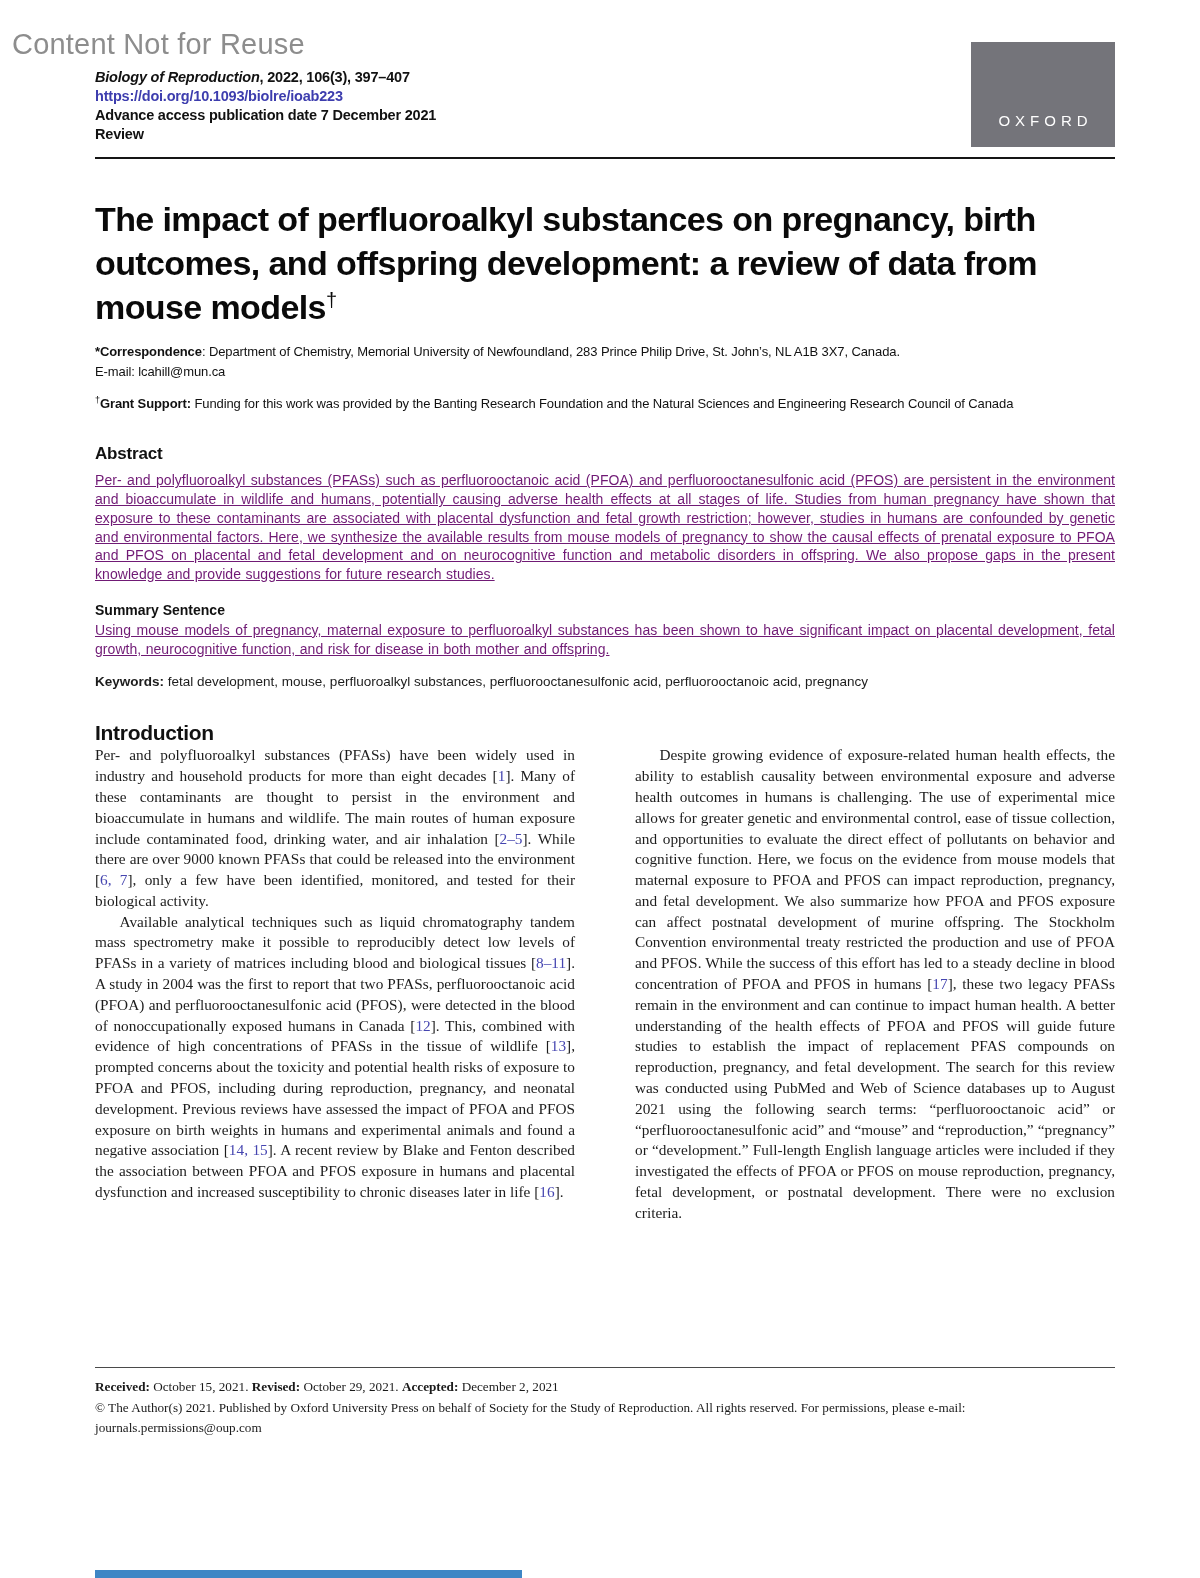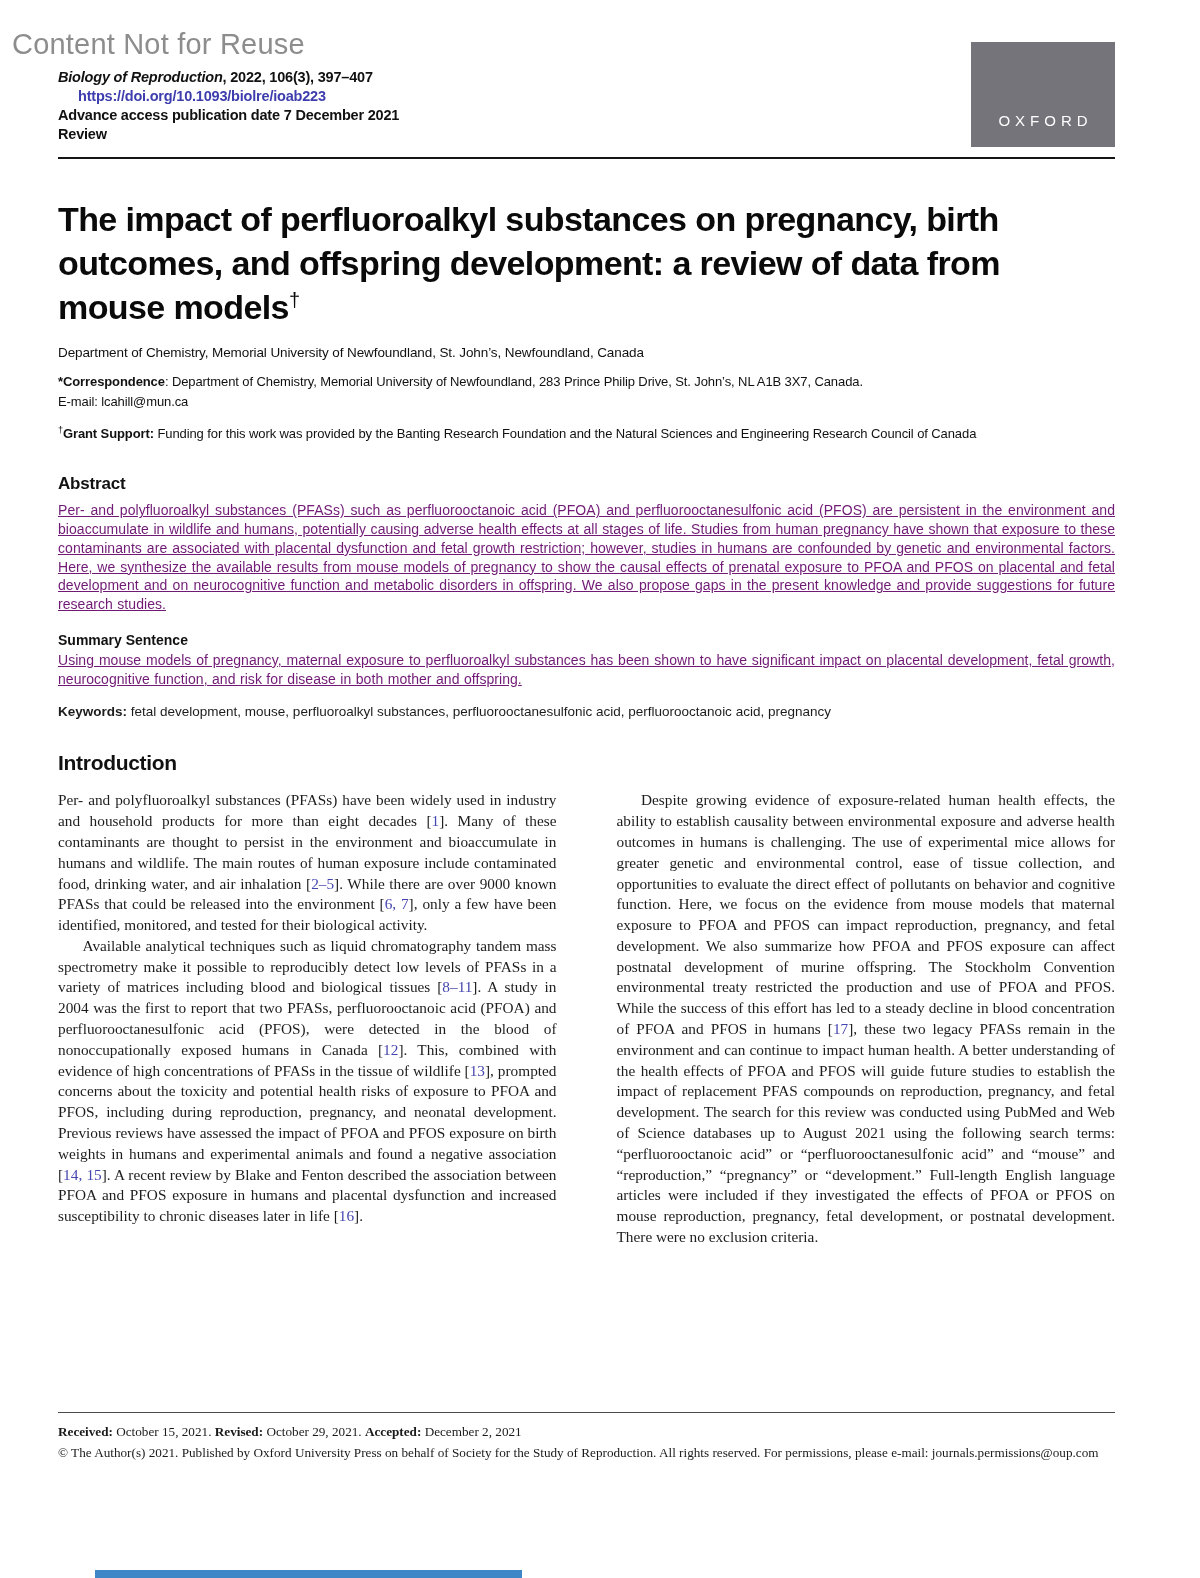--- a/index.html
+++ b/index.html
@@ -7,33 +7,33 @@
   .page {
     position: relative;
     width: 1200px;
     height: 1578px;
     margin: 0 auto;
     background: #ffffff;
     overflow: hidden;
     font-family: "Liberation Sans", sans-serif;
     color: #111;
   }
-  .content { padding: 0 85px 0 58px; }
+  .content { padding: 0 85px 0 95px; }
 
   
   .watermark {
     position: absolute; left: 12px; top: 28px;
     font-size: 29px; font-weight: 400;
     color: var(--watermark-color, #8d8d8d);
     letter-spacing: 0.2px;
   }
   .masthead { padding-top: 68px; font-size: 14.5px; line-height: 19px; font-weight: 700; letter-spacing: -0.2px; }
   .masthead .jname { font-style: italic; }
   .masthead .plain { font-weight: 700; }
-  .doi-link { color: var(--link-color, #3d3dae); text-decoration: none; font-weight: 700; display: inline-block; margin-left: 20px; }
+  .doi-link { color: var(--link-color, #3d3dae); text-decoration: none; font-weight: 700; display: inline-block; }
   .oxford-box {
     position: absolute; right: 85px; top: 42px;
     width: 144px; height: 105px;
     background: var(--logo-bg, #74747a);
     display: flex; align-items: flex-end; justify-content: center;
   }
   .oxford-box span {
     color: #ffffff; font-size: 15px; font-weight: 500;
     letter-spacing: 5px; margin-bottom: 18px; margin-right: -5px;
   }
@@ -59,21 +59,21 @@
   .small-head { font-size: 14px; font-weight: 700; margin-top: 18px; margin-bottom: 3px; }
   .abs-body {
     font-size: 14px; line-height: 1.34; text-align: justify;
     color: #701a75; letter-spacing: 0.05px; word-spacing: 0.5px; text-decoration: underline;
   }
   .keywords { margin-top: 16px; font-size: 13.5px; color: #1c1c1c; }
   .keywords b { font-weight: 700; }
 
   
   .intro-head { margin-top: 32px; font-size: 21px; font-weight: 700; letter-spacing: -0.3px; }
-  .columns { display: flex; gap: 60px; margin-top: 15px; min-height: 598px; }
+  .columns { display: flex; gap: 60px; min-height: 598px; }
   .col { flex: 1 1 0; }
   .col p {
     font-family: "Liberation Serif", serif;
     font-size: 15.3px; line-height: 1.36; text-align: justify;
     color: #1c1c1c;
   }
   .col p.indent { text-indent: 1.6em; }
   .cite { color: var(--cite-color, #4545b0); }
 
   
@@ -107,21 +107,20 @@
       <a href="#" class="doi-link">https://doi.org/10.1093/biolre/ioab223</a>
       <div>Advance access publication date 7 December 2021</div>
       <div>Review</div>
     </div>
 
     <div class="header-rule"></div>
 
     <h1 class="title"><span>The impact of perfluoroalkyl substances on pregnancy, birth outcomes, and offspring development: a review of data from mouse models</span><sup>†</sup></h1>
 
 
-    <div class="affiliation">Department of Chemistry, Memorial University of Newfoundland, St. John’s, Newfoundland, Canada</div>
 
     <div class="note">
       <div><b>*Correspondence</b><span>: Department of Chemistry, Memorial University of Newfoundland, 283 Prince Philip Drive, St. John’s, NL A1B 3X7, Canada.</span></div>
       <div>E-mail: lcahill@mun.ca</div>
     </div>
 
     <div class="note">
       <sup>†</sup><b>Grant Support:</b><span> Funding for this work was provided by the Banting Research Foundation and the Natural Sciences and Engineering Research Council of Canada</span>
     </div>
 

